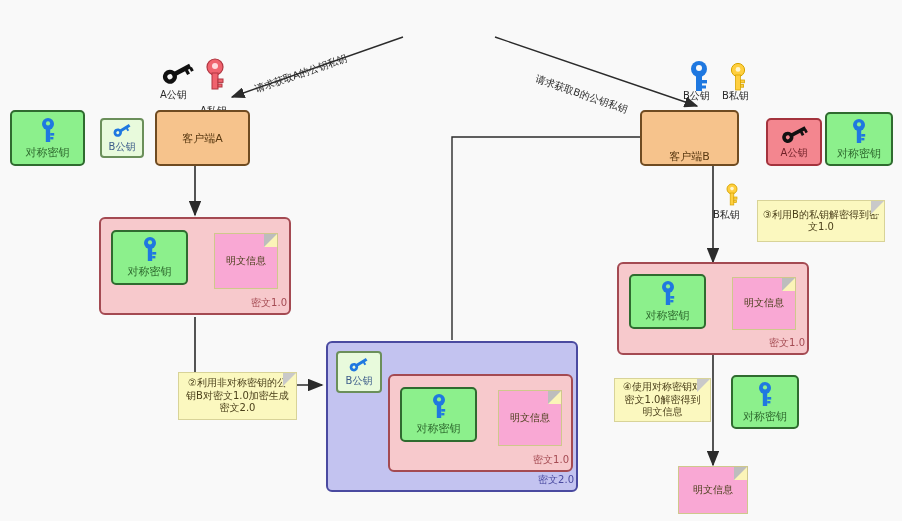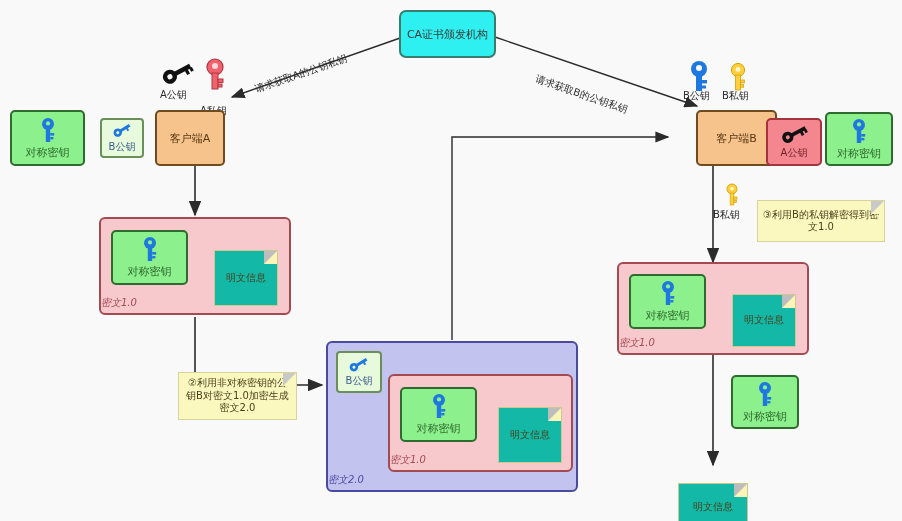--- a/index.html
+++ b/index.html
@@ -22,27 +22,27 @@
   .b-pink{background:#f7c9cc;border:2px solid #a44a52;border-radius:6px;color:#a44a52;font-size:11px;}
   .b-redkey{background:#f3868f;border:2px solid #a4333d;border-radius:5px;color:#6e1f26;font-size:10px;}
   .b-purple{background:#c3c3f0;border:2px solid #4a4aa0;border-radius:6px;color:#4a4aa0;font-size:11px;}
 
   
   .note{position:absolute;box-sizing:border-box;background:#fbf8bf;border:1px solid #d8d398;
         color:#4a3f1a;font-size:10px;line-height:1.25;display:flex;align-items:center;
         justify-content:center;text-align:center;padding:3px 5px;}
   .note::after{content:"";position:absolute;right:0;top:0;border-width:0 0 13px 13px;
         border-style:solid;border-color:transparent transparent #fbf8bf #c9c9c9;}
-  .note.plain{background:#14b8a6;border-color:#cfc88c;margin-top:17px;}
+  .note.plain{background:#f9a8d4;border-color:#cfc88c;}
   .note.plain::after{border-color:transparent transparent #fbf4b8 #bdbdbd;}
 
   .cap{position:absolute;font-size:10px;color:#2b2b2b;white-space:nowrap;}
   .keyicon{position:absolute;}
   .lbl{pointer-events:none;}
-  .boxlabel{position:absolute;bottom:3px;left:0;right:2px;text-align:left;font-size:10px;font-style:italic;}
+  .boxlabel{position:absolute;bottom:3px;left:0;right:2px;text-align:right;font-size:10px;}
   .ctr-key{display:block;margin-bottom:2px;}
   svg.icon{display:block;}
   .rot{position:absolute;font-size:10px;color:#2b2b2b;white-space:nowrap;transform-origin:0 0;}
 </style>
 </head>
 <body>
 
 <div id="canvas">
 
   <svg width="902" height="521" style="position:absolute;left:0;top:0;">
@@ -63,23 +63,20 @@
     <path d="M452,340 L452,137 L668,137" fill="none" stroke="#2b2b2b" stroke-width="1.4" marker-end="url(#ah)"></path>
 
     <line x1="713" y1="166" x2="713" y2="262" stroke="#2b2b2b" stroke-width="1.6" marker-end="url(#ah)"></line>
 
     <line x1="713" y1="355" x2="713" y2="465" stroke="#2b2b2b" stroke-width="1.6" marker-end="url(#ah)"></line>
   </svg>
 
   <div class="rot" style="left:253px;top:83px;transform:rotate(-19deg);">请求获取A的公钥私钥</div>
   <div class="rot" style="left:538px;top:72px;transform:rotate(19deg);">请求获取B的公钥私钥</div>
 
-  <div class="node b-ca" style="left:399px;top:10px;width:97px;height:48px;">
-    <span class="lbl">CA证书颁发机构</span>
-  </div>
 
   <div class="keyicon" style="left:160px;top:60px;">
     <svg class="icon" width="34" height="26" viewBox="0 0 34 26">
       <g transform="rotate(-28 17 13)">
         <circle cx="9" cy="13" r="7" fill="#111"></circle>
           <circle cx="9" cy="13" r="2.6" fill="#f9f9f9"></circle>
         <rect x="14" y="10.6" width="18" height="4.6" fill="#111"></rect>
         <rect x="25" y="14.6" width="3.2" height="5" fill="#111"></rect>
         <rect x="30" y="14.6" width="3" height="4" fill="#111"></rect>
       </g>
@@ -140,21 +137,21 @@
           <circle cx="5" cy="8" r="4.2" fill="#1f78e0"></circle>
             <circle cx="5" cy="8" r="1.5" fill="#e8fadc"></circle>
           <rect x="8" y="6.5" width="11" height="3" fill="#1f78e0"></rect>
           <rect x="14" y="9" width="2" height="3" fill="#1f78e0"></rect>
         </g>
       </svg>
     </span>
     <span class="lbl">B公钥</span>
   </div>
 
-  <div class="node b-client" style="left:155px;top:110px;width:70px;height:56px;">
+  <div class="node b-client" style="left:155px;top:110px;width:95px;height:56px;">
     <span class="lbl">客户端A</span>
   </div>
 
 
   <div class="node b-pink" style="left:99px;top:217px;width:192px;height:98px;align-items:flex-start;justify-content:flex-start;">
     <div class="node b-green" style="left:10px;top:11px;width:77px;height:55px;">
       <span class="ctr-key">
         <svg class="icon" width="20" height="26" viewBox="0 0 20 26">
           <circle cx="10" cy="7" r="6" fill="#1f78e0"></circle>
             <circle cx="10" cy="6.4" r="2.1" fill="#8cf08c"></circle>
@@ -199,21 +196,21 @@
         </span>
         <span class="lbl">对称密钥</span>
       </div>
       <div class="note plain" style="left:108px;top:14px;width:64px;height:56px;">明文信息</div>
       <div class="boxlabel">密文1.0</div>
     </div>
 
     <div class="boxlabel">密文2.0</div>
   </div>
 
-  <div class="node b-client" style="left:696px;top:110px;width:81px;height:56px;">
+  <div class="node b-client" style="left:640px;top:110px;width:99px;height:56px;justify-content:flex-end;">
     <span class="lbl">客户端B</span>
   </div>
 
   <div class="node b-redkey" style="left:766px;top:118px;width:56px;height:48px;">
     <span class="ctr-key">
       <svg class="icon" width="30" height="20" viewBox="0 0 30 20">
         <g transform="rotate(-28 15 10)">
           <circle cx="8" cy="10" r="5.6" fill="#111"></circle>
             <circle cx="8" cy="10" r="2" fill="#f3868f"></circle>
           <rect x="12" y="8" width="16" height="3.8" fill="#111"></rect>
@@ -261,20 +258,21 @@
           <rect x="12.2" y="16" width="4" height="2.6" fill="#1f78e0"></rect>
           <rect x="12.2" y="20" width="3.2" height="2.4" fill="#1f78e0"></rect>
         </svg>
       </span>
       <span class="lbl">对称密钥</span>
     </div>
     <div class="note plain" style="left:113px;top:13px;width:64px;height:53px;">明文信息</div>
     <div class="boxlabel">密文1.0</div>
   </div>
 
+  <div class="note" style="left:614px;top:378px;width:97px;height:44px;">④使用对称密钥对密文1.0解密得到明文信息</div>
 
   <div class="node b-green" style="left:731px;top:375px;width:68px;height:54px;">
     <span class="ctr-key">
       <svg class="icon" width="20" height="26" viewBox="0 0 20 26">
         <circle cx="10" cy="7" r="6" fill="#1f78e0"></circle>
           <circle cx="10" cy="6.4" r="2.1" fill="#8cf08c"></circle>
         <rect x="7.8" y="12" width="4.4" height="13" fill="#1f78e0"></rect>
         <rect x="12.2" y="16" width="4" height="2.6" fill="#1f78e0"></rect>
         <rect x="12.2" y="20" width="3.2" height="2.4" fill="#1f78e0"></rect>
       </svg>

